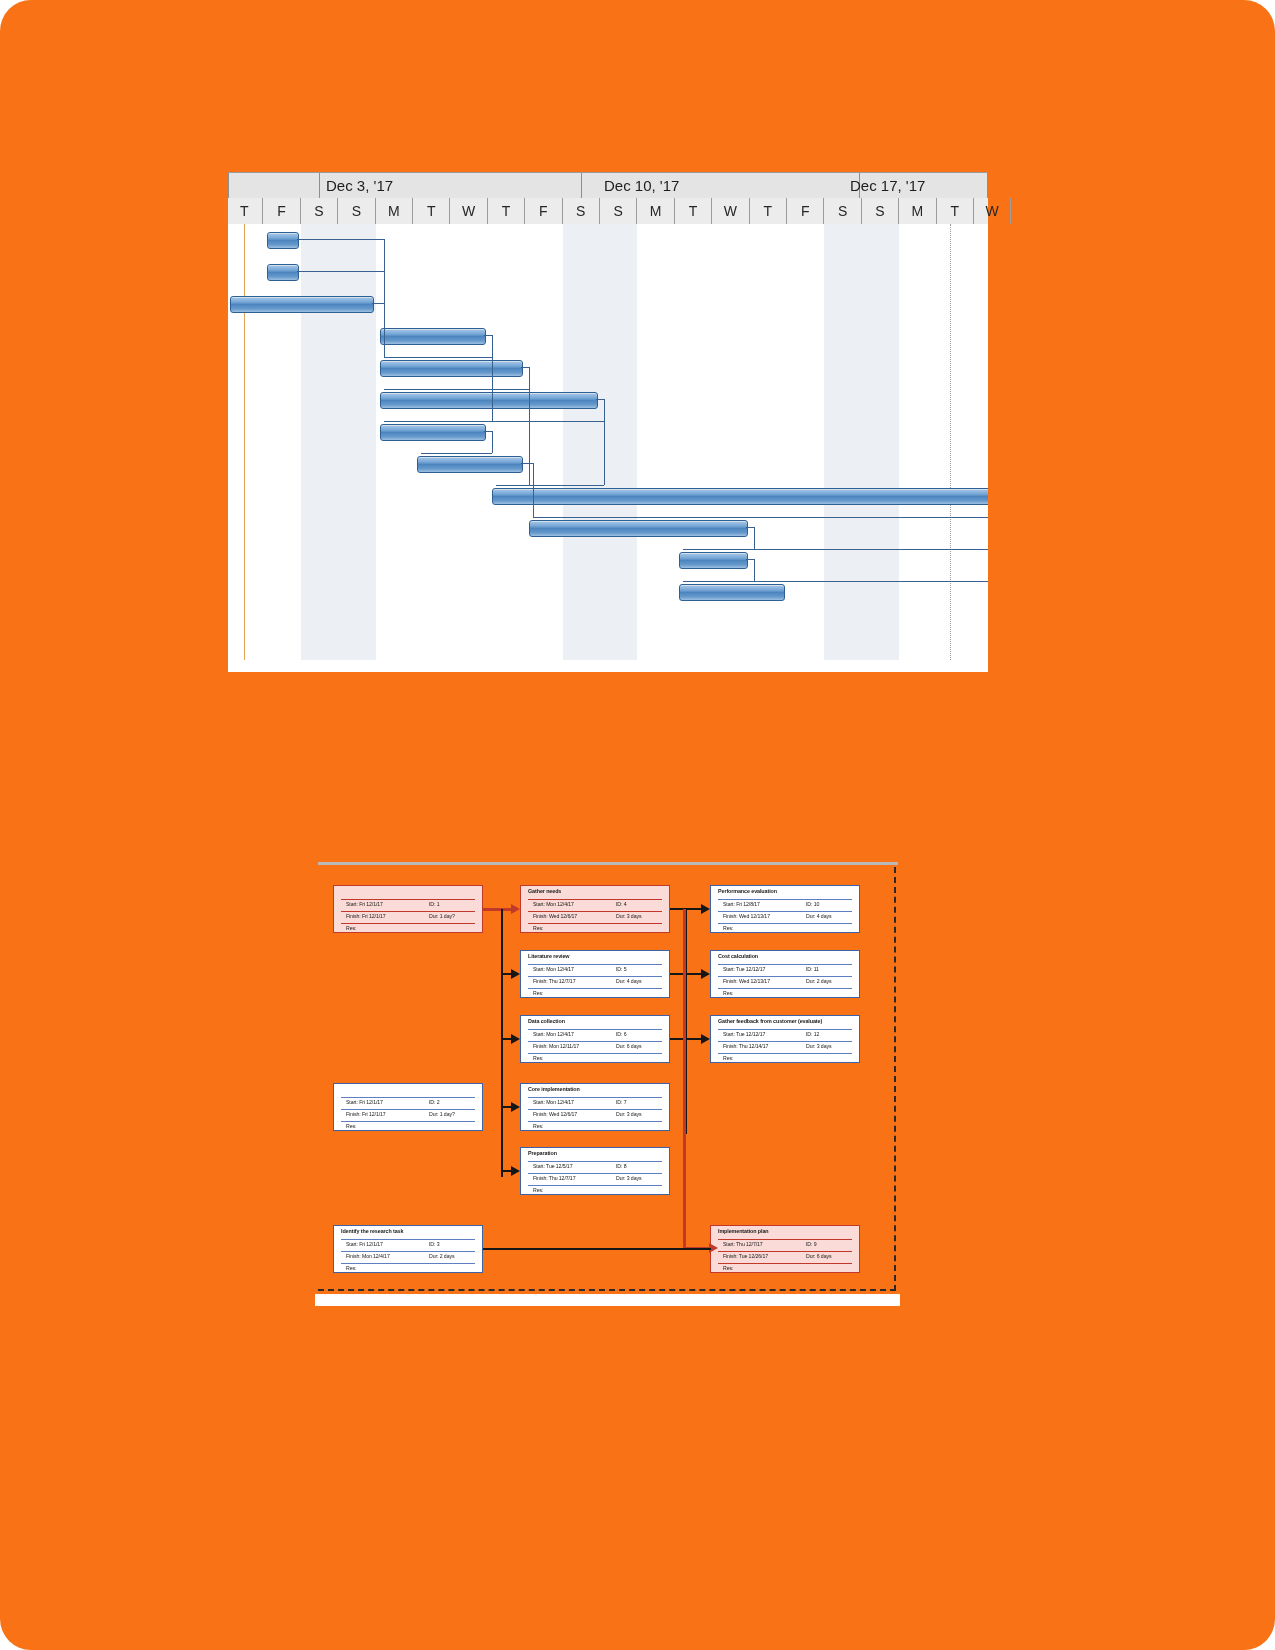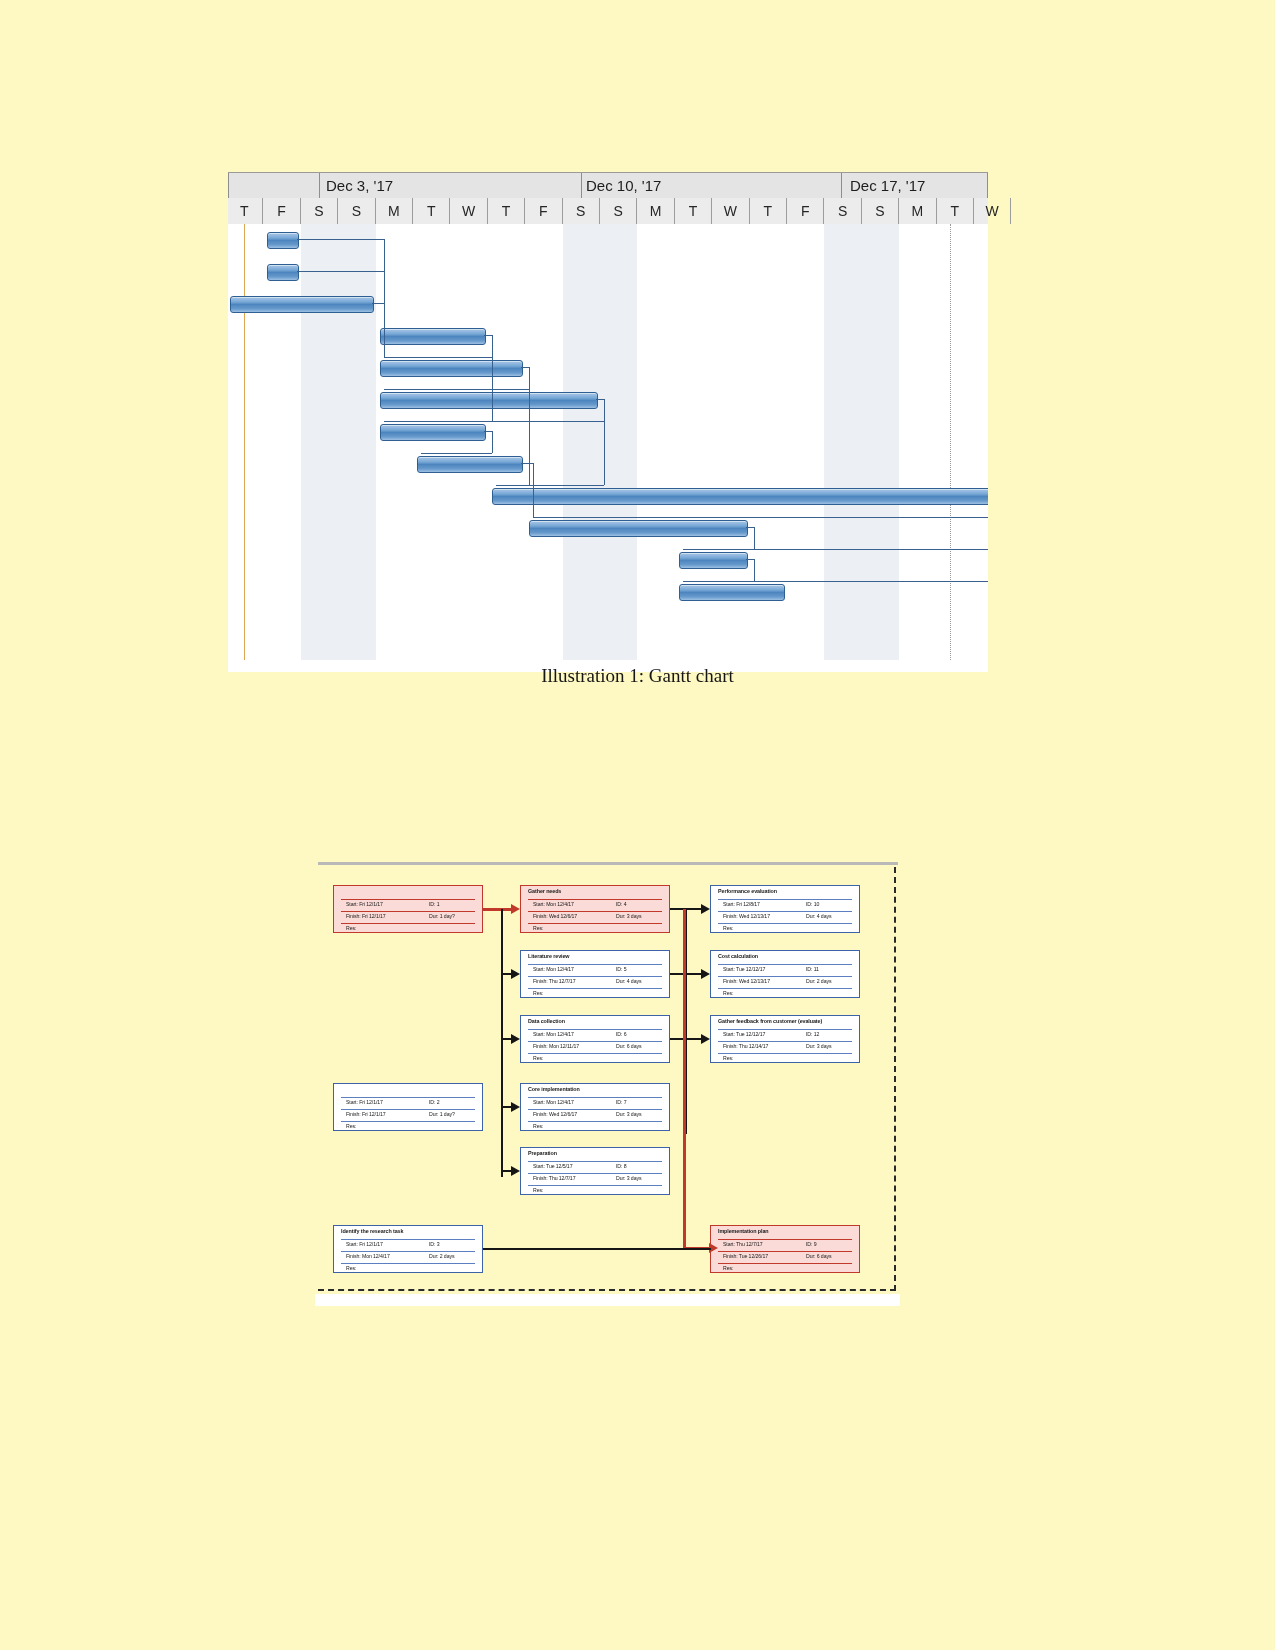--- a/index.html
+++ b/index.html
@@ -1,18 +1,18 @@
 <!DOCTYPE html>
 <html><head>
 <meta charset="utf-8">
 <style>
   html,body{margin:0;padding:0;background:#ffffff;}
   body{width:1275px;height:1650px;position:relative;font-family:"Liberation Serif",serif;overflow:hidden;}
 
-  .page{position:absolute;inset:0;background:#fef9c3;}
+  .page{position:absolute;inset:0;background:#f97316;border-radius:31px;}
 
   
   #gantt-figure{position:absolute;left:228px;top:172px;width:760px;height:490px;}
   .g-headrow{position:absolute;left:0;top:0;width:760px;height:26px;background:#e4e4e4;border-top:1px solid #9a9a9a;border-bottom:1px solid #9a9a9a;}
   .g-weekcell{position:absolute;top:0;height:26px;border-right:1px solid #8e8e8e;box-sizing:border-box;
               font-size:15px;color:#1d1d1d;line-height:26px;padding-left:6px;font-family:"Liberation Sans",sans-serif;}
   .g-daysrow{position:absolute;left:0;top:26px;width:760px;height:26px;background:#ececec;border-bottom:1px solid #9a9a9a;}
   .g-daycell{position:absolute;top:0;height:26px;box-sizing:border-box;border-right:1px solid #9c9c9c;
              font-size:14px;color:#262626;text-align:center;line-height:26px;font-family:"Liberation Sans",sans-serif;}
 
@@ -65,21 +65,21 @@
 </head>
 <body>
 
 <div class="page">
 
   <div id="gantt-figure">
 
     <div class="g-headrow">
       <div class="g-weekcell" style="left:0;width:92px;border-left:1px solid #8e8e8e;"></div>
       <div class="g-weekcell" style="left:92px;width:262px;">Dec 3, '17</div>
-      <div class="g-weekcell" style="left:352px;width:262px;">Dec 10, '17</div>
+      <div class="g-weekcell" style="left:370px;width:262px;">Dec 10, '17</div>
       <div class="g-weekcell" style="left:616px;width:144px;">Dec 17, '17</div>
     </div>
 
     <div class="g-daysrow" id="day-header">
         <div class="g-daycell" style="left: -2px; width: 37.4px;">T</div>
         <div class="g-daycell" style="left: 35.4px; width: 37.4px;">F</div>
         <div class="g-daycell" style="left: 72.8px; width: 37.4px;">S</div>
         <div class="g-daycell" style="left: 110.2px; width: 37.4px;">S</div>
         <div class="g-daycell" style="left: 147.6px; width: 37.4px;">M</div>
         <div class="g-daycell" style="left: 185px; width: 37.4px;">T</div>
@@ -175,21 +175,20 @@
         <div class="g-link" style="left: 517.6px; top: 335px; width: 8px; border-top-width: 1px;"></div>
         <div class="g-link" style="left: 525.6px; top: 335px; height: 22px; border-left-width: 1px;"></div>
         <div class="g-link" style="left: 454.8px; top: 357px; width: 70.8px; border-top-width: 1px;"></div>
         <div class="g-arrow" style="left: 520.6px; top: 355px;"></div>
         <div class="g-link" style="left: 454.8px; top: 357px; width: 332.6px; border-top-width: 1px;"></div>
         <div class="g-arrow" style="left: 782.4px; top: 355px;"></div>
       </div>
   </div>
 
   <div id="cap1-mask"></div>
-  <div id="caption-1">Illustration 1: Gantt chart</div>
 
 
   <div id="network-figure">
     <div class="n-toprule"></div>
     <div class="n-dashframe"></div>
     <div id="network-canvas" style="position:absolute;left:0;top:0;width:585px;height:440px;">
         <div class="pert crit" style="left: 18px; top: 30px; width: 150px; height: 48px;">
           <div class="p-title"></div>
           <div class="p-rule" style="top: 13px;"></div>
           <div class="p-rule" style="top: 25px;"></div>

